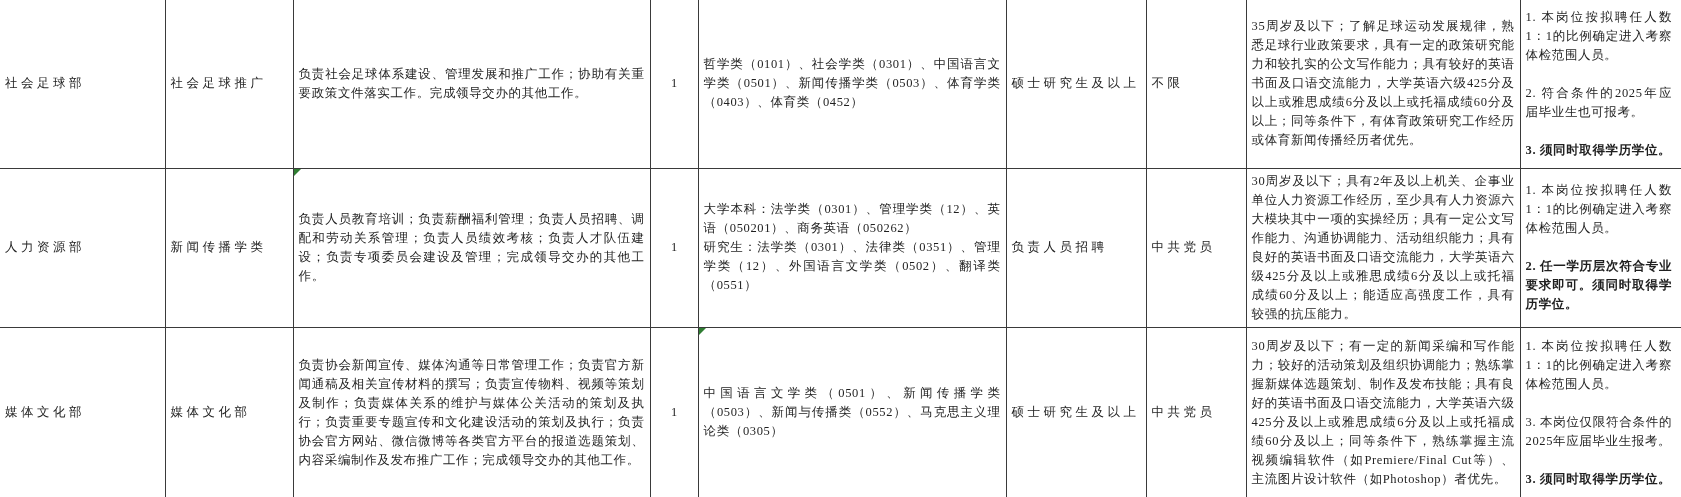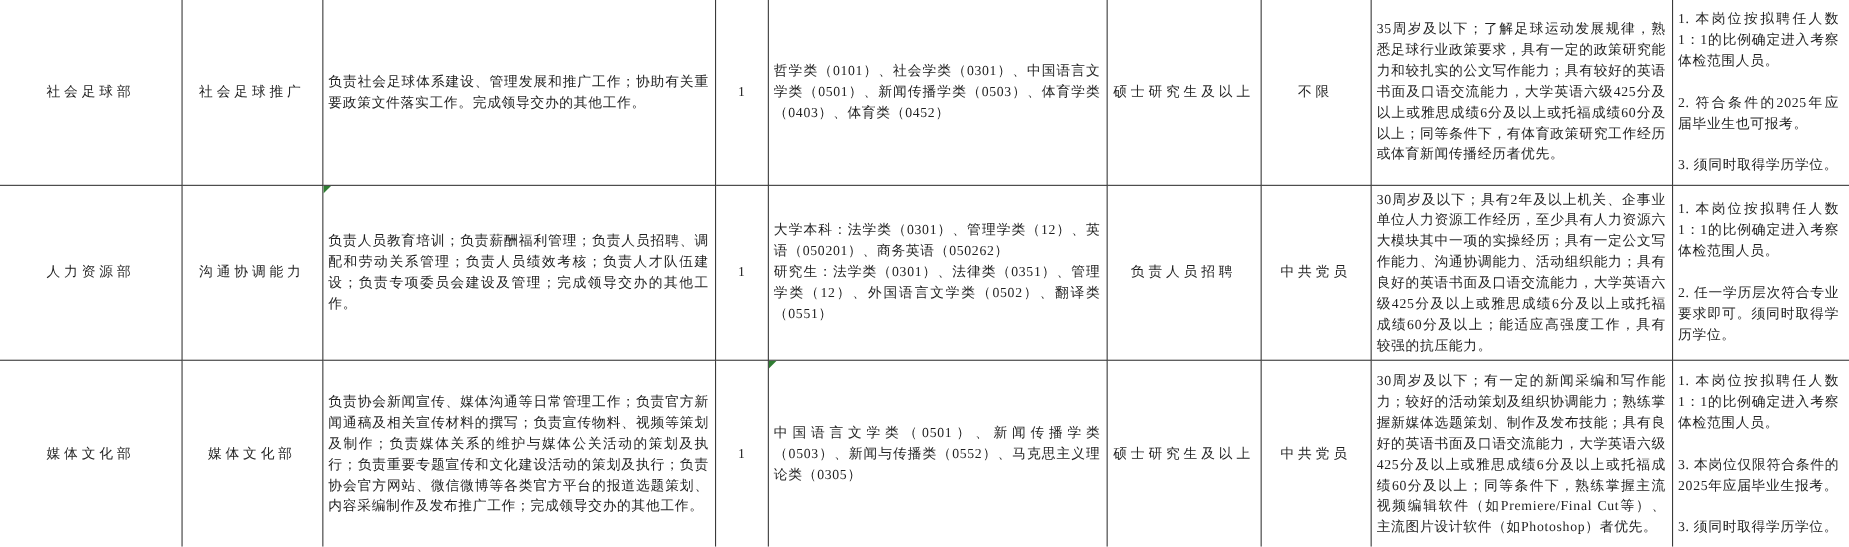--- a/index.html
+++ b/index.html
@@ -28,32 +28,32 @@
     line-height: 19px;
     padding: 3px 5px;
   }
   
   table.grid tr:first-child td { border-top: none; }
   table.grid tr:last-child td { border-bottom: none; }
   table.grid td:first-child { border-left: none; }
   table.grid td:last-child { border-right: none; }
 
   td.c-center {
-    text-align: center;
+    text-align: left;
     letter-spacing: 0.28em;
   }
   td.c-num { text-align: center; letter-spacing: 0; }
   td.c-text {
     text-align: justify;
     text-justify: inter-character;
     letter-spacing: 0.05em;
   }
   td.c-text .seg-bold { font-weight: normal; }
   .notes p { margin: 0 4px 19px 0; text-align: justify; text-justify: inter-character; }
-  .notes p:last-child { margin-bottom: 0; }
+  .notes p:last-child { margin-bottom: 0; font-weight: bold; }
 
   .corner-marker {
     position: absolute;
     top: 0;
     left: 0;
     width: 0;
     height: 0;
     border-top: 7px solid #2f7d32;
     border-right: 7px solid transparent;
   }
@@ -85,21 +85,21 @@
         <td class="c-center">不限</td>
         <td class="c-text">35周岁及以下；了解足球运动发展规律，熟悉足球行业政策要求，具有一定的政策研究能力和较扎实的公文写作能力；具有较好的英语书面及口语交流能力，大学英语六级425分及以上或雅思成绩6分及以上或托福成绩60分及以上；同等条件下，有体育政策研究工作经历或体育新闻传播经历者优先。</td>
         <td class="c-text notes">
             <p>1. 本岗位按拟聘任人数1：1的比例确定进入考察体检范围人员。</p>
             <p>2. 符合条件的2025年应届毕业生也可报考。</p>
             <p>3. 须同时取得学历学位。</p>
           </td>
       </tr>
       <tr style="height:158px">
         <td class="c-center">人力资源部</td>
-        <td class="c-center">沟通协调能力</td>
+        <td class="c-center">新闻传播学类</td>
         <td class="c-text">
           <span class="corner-marker"></span>
           <span>负责人员教育培训；负责薪酬福利管理；负责人员招聘、调配和劳动关系管理；负责人员绩效考核；负责人才队伍建设；负责专项委员会建设及管理；完成领导交办的其他工作。</span>
         </td>
         <td class="c-num">1</td>
         <td class="c-text"><span class="seg-bold">大学本科：</span><span>法学类（0301）、管理学类（12）、英语（050201）、商务英语（050262）</span><br><span class="seg-bold">研究生：</span><span>法学类（0301）、法律类（0351）、管理学类（12）、外国语言文学类（0502）、翻译类（0551）</span></td>
         <td class="c-center">负责人员招聘</td>
         <td class="c-center">中共党员</td>
         <td class="c-text">30周岁及以下；具有2年及以上机关、企事业单位人力资源工作经历，至少具有人力资源六大模块其中一项的实操经历；具有一定公文写作能力、沟通协调能力、活动组织能力；具有良好的英语书面及口语交流能力，大学英语六级425分及以上或雅思成绩6分及以上或托福成绩60分及以上；能适应高强度工作，具有较强的抗压能力。</td>
         <td class="c-text notes">

